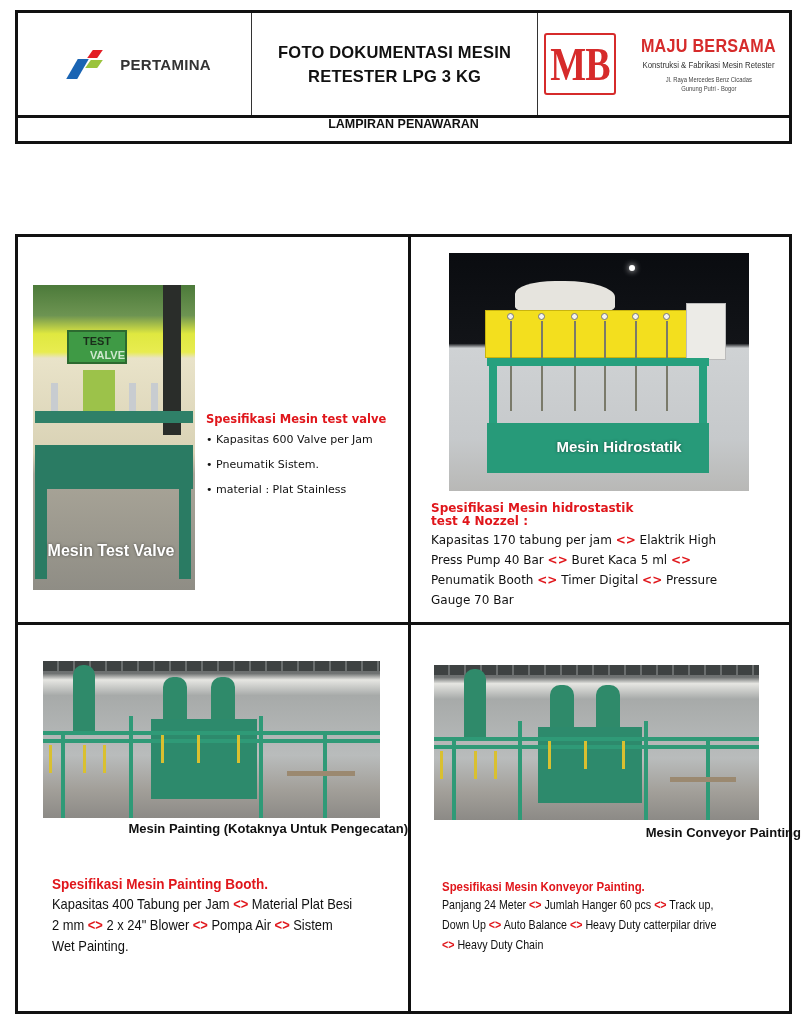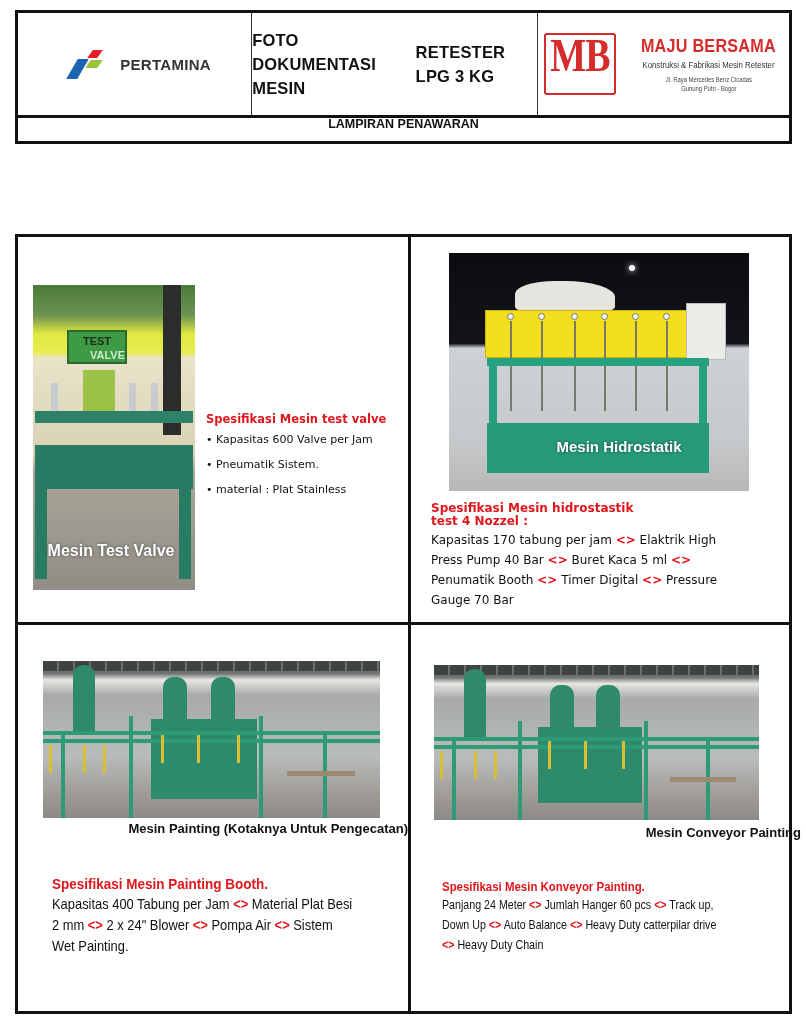--- a/index.html
+++ b/index.html
@@ -4,35 +4,35 @@
 <style>
   * { box-sizing: border-box; margin: 0; padding: 0; }
   html, body { width: 806px; height: 1024px; background: #ffffff; overflow: hidden; }
   body { position: relative; font-family: "DejaVu Sans", sans-serif; color: #111; }
 
   
   .hdr { position: absolute; left: 15px; top: 10px; width: 777px; height: 134px; border: 3px solid #111; }
   .hdr-top { position: absolute; left: 0; top: 0; width: 100%; height: 105px; border-bottom: 3px solid #111; display: flex; }
   .hdr-cell { height: 100%; display: flex; align-items: center; justify-content: center; }
   .hdr-logo { width: 236px; border-right: 1.5px solid #333; }
-  .hdr-title { width: 288px; border-right: 1.5px solid #333; flex-direction: row; }
+  .hdr-title { width: 288px; border-right: 1.5px solid #333; flex-direction: column; }
   .hdr-mb { flex: 1; justify-content: flex-start; padding-left: 6px; }
   .hdr-bottom { position: absolute; left: 0; top: 99px; width: 100%; height: 23px; display: flex; align-items: center; justify-content: center; }
 
   .title-line { font-family: "Liberation Sans", sans-serif; font-weight: bold; font-size: 16.5px; letter-spacing: 0.2px; line-height: 24px; color: #111; }
   .lampiran { font-family: "Liberation Sans", sans-serif; font-weight: bold; font-size: 12.5px; color: #111; }
 
   .pertamina { display: flex; align-items: center; gap: 8px; margin-left: 8px; }
   .pertamina-mark { width: 46px; height: 34px; position: relative; }
   .pm-red { position: absolute; left: 24px; top: 3px; width: 10px; height: 8px; background: #e31e26; transform: skewX(-35deg); }
   .pm-green { position: absolute; left: 22px; top: 13px; width: 12px; height: 8px; background: #9ac33c; transform: skewX(-35deg); }
   .pm-blue { position: absolute; left: 6px; top: 12px; width: 11px; height: 20px; background: #1a64b3; transform: skewX(-30deg); }
   .pertamina-text { font-family: "Liberation Sans", sans-serif; font-weight: bold; font-size: 15px; color: #333; letter-spacing: 0.3px; }
 
-  .mb-box { width: 72px; height: 62px; border: 2px solid #d62b2b; border-radius: 3px; display: flex; justify-content: center; }
+  .mb-box { width: 72px; height: 62px; border: 2px solid #d62b2b; border-radius: 3px; display: flex; align-items: center; justify-content: center; }
   .mb-letters { font-family: "Liberation Serif", serif; font-weight: bold; font-size: 38px; color: #d62b2b; letter-spacing: -1px; transform: scaleY(1.2); }
   .mb-info { margin-left: 12px; display: flex; flex-direction: column; align-items: center; }
   .mb-name { font-family: "Liberation Sans", sans-serif; font-weight: bold; font-size: 19px; color: #d62b2b; transform: scaleX(0.85); letter-spacing: 0.3px; }
   .mb-tag { font-family: "Liberation Sans", sans-serif; font-size: 9.5px; color: #333; transform: scaleX(0.82); margin-top: 2px; white-space: nowrap; }
   .mb-addr { font-family: "Liberation Sans", sans-serif; font-size: 6.5px; color: #444; text-align: center; line-height: 9px; margin-top: 5px; transform: scaleX(0.9); }
 
   
   .grid { position: absolute; left: 15px; top: 234px; width: 777px; height: 780px; border: 3px solid #111; }
   .vline { position: absolute; left: 390px; top: 0; width: 3px; height: 100%; background: #111; }
   .hline { position: absolute; left: 0; top: 385px; width: 100%; height: 3px; background: #111; }

